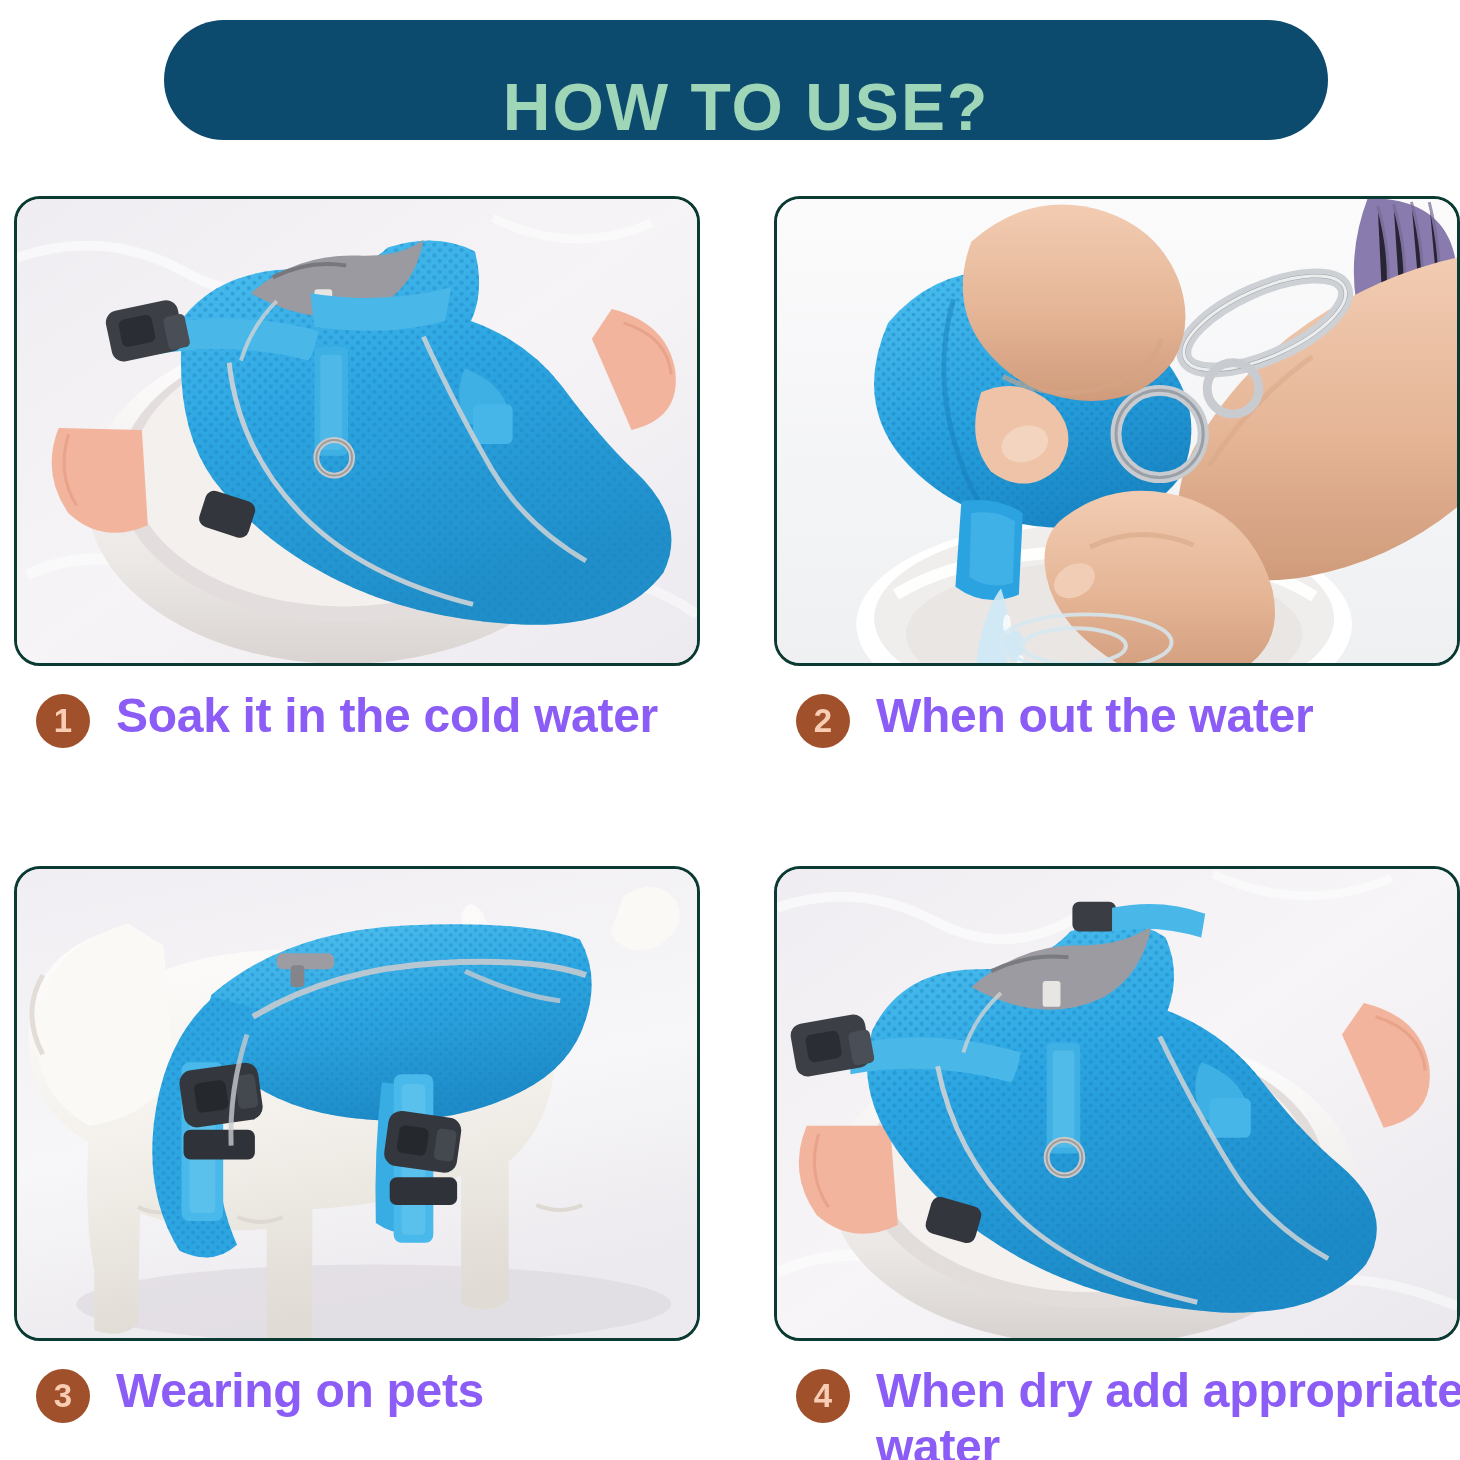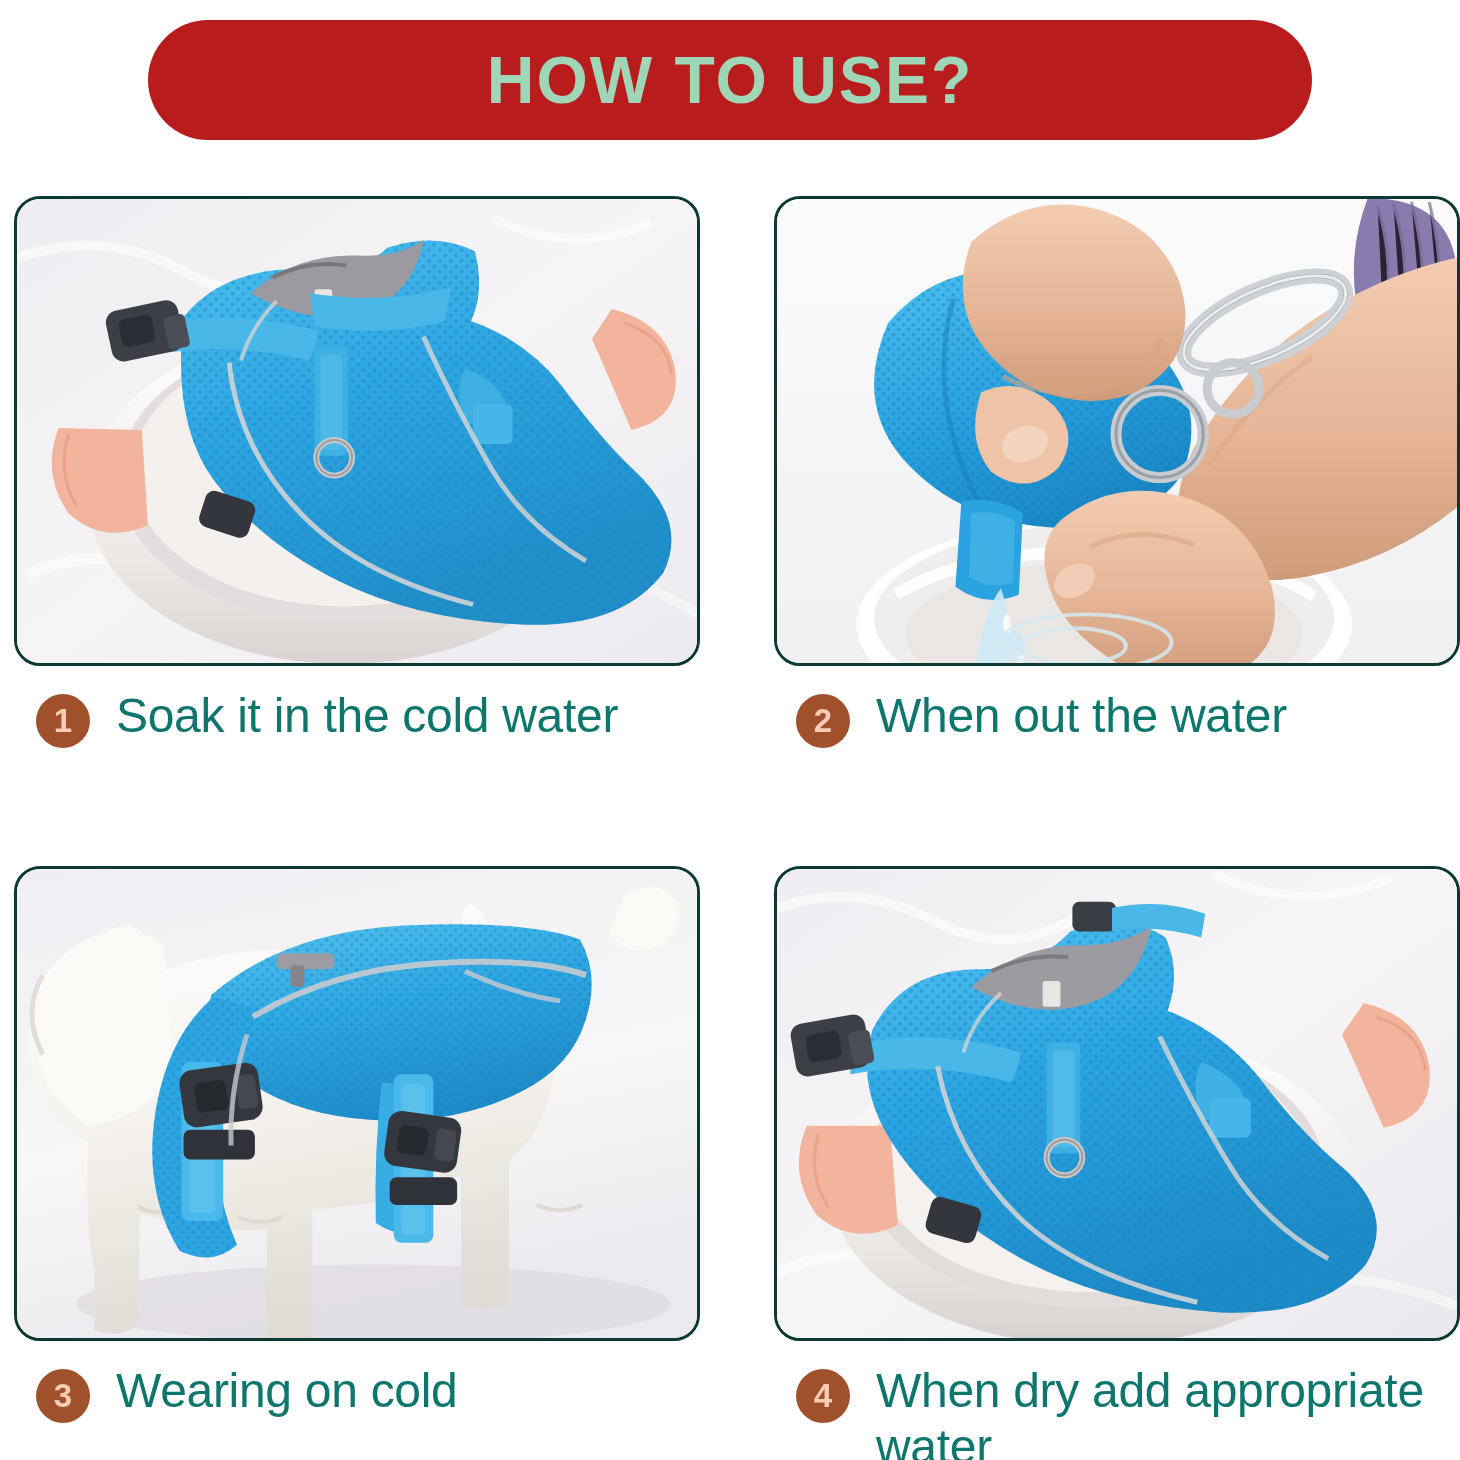--- a/index.html
+++ b/index.html
@@ -7,25 +7,25 @@
     width: 1460px; height: 1460px;
     background: #ffffff;
     font-family: "Liberation Sans", sans-serif;
     overflow: hidden;
   }
   .page { position: relative; width: 1460px; height: 1460px; background: #ffffff; }
 
   
   .header-pill {
     position: absolute;
-    left: 148px; top: 20px;
+    left: 164px; top: 20px;
     width: 1164px; height: 120px;
-    background: #b91c1c;
+    background: #0c4a6e;
     border-radius: 60px;
-    display: flex; align-items: center; justify-content: center;
+    display: flex; align-items: flex-end; justify-content: center;
   }
   .header-title {
     color: #9ed6b7;
     font-size: 66px;
     font-weight: bold;
     letter-spacing: 2px;
     line-height: 1;
     text-align: center;
     font-family: "Liberation Sans", sans-serif;
   }
@@ -68,23 +68,23 @@
     border-radius: 50%;
     background: #a0502a;
     color: #f8cdb4;
     font-size: 33px;
     font-weight: bold;
     display: flex; align-items: center; justify-content: center;
     margin-top: 6px;
     font-family: "Liberation Sans", sans-serif;
   }
   .caption-text {
-    color: #0f766e;
+    color: #8b5cf6;
     font-size: 48px;
-    font-weight: normal;
+    font-weight: bold;
     line-height: 1.16;
     letter-spacing: -0.3px;
     max-width: 610px;
     font-family: "Liberation Sans", sans-serif;
   }
 </style>
 </head>
 <body>
 
 <div class="page">
@@ -437,21 +437,21 @@
           <path d="M162 200 q18 92 86 156 q62 56 176 82" stroke="#cfd3d6" stroke-width="5" fill="none" opacity="0.9"></path>
           <path d="M386 170 q36 74 72 132 q34 56 98 92" stroke="#cfd3d6" stroke-width="5" fill="none" opacity="0.85"></path>
           <path d="M226 126 q-28 26 -38 60" stroke="#cfd3d6" stroke-width="4" fill="none" opacity="0.8"></path>
         </svg>
       </div>
     </div>
 
     <div class="cell-caption">
       <div class="caption-row">
         <div class="step-badge">3</div>
-        <div class="caption-text">Wearing on cold</div>
+        <div class="caption-text">Wearing on pets</div>
       </div>
     </div>
 
     <div class="cell-caption">
       <div class="caption-row">
         <div class="step-badge">4</div>
         <div class="caption-text">When dry add appropriate water</div>
       </div>
     </div>
 

